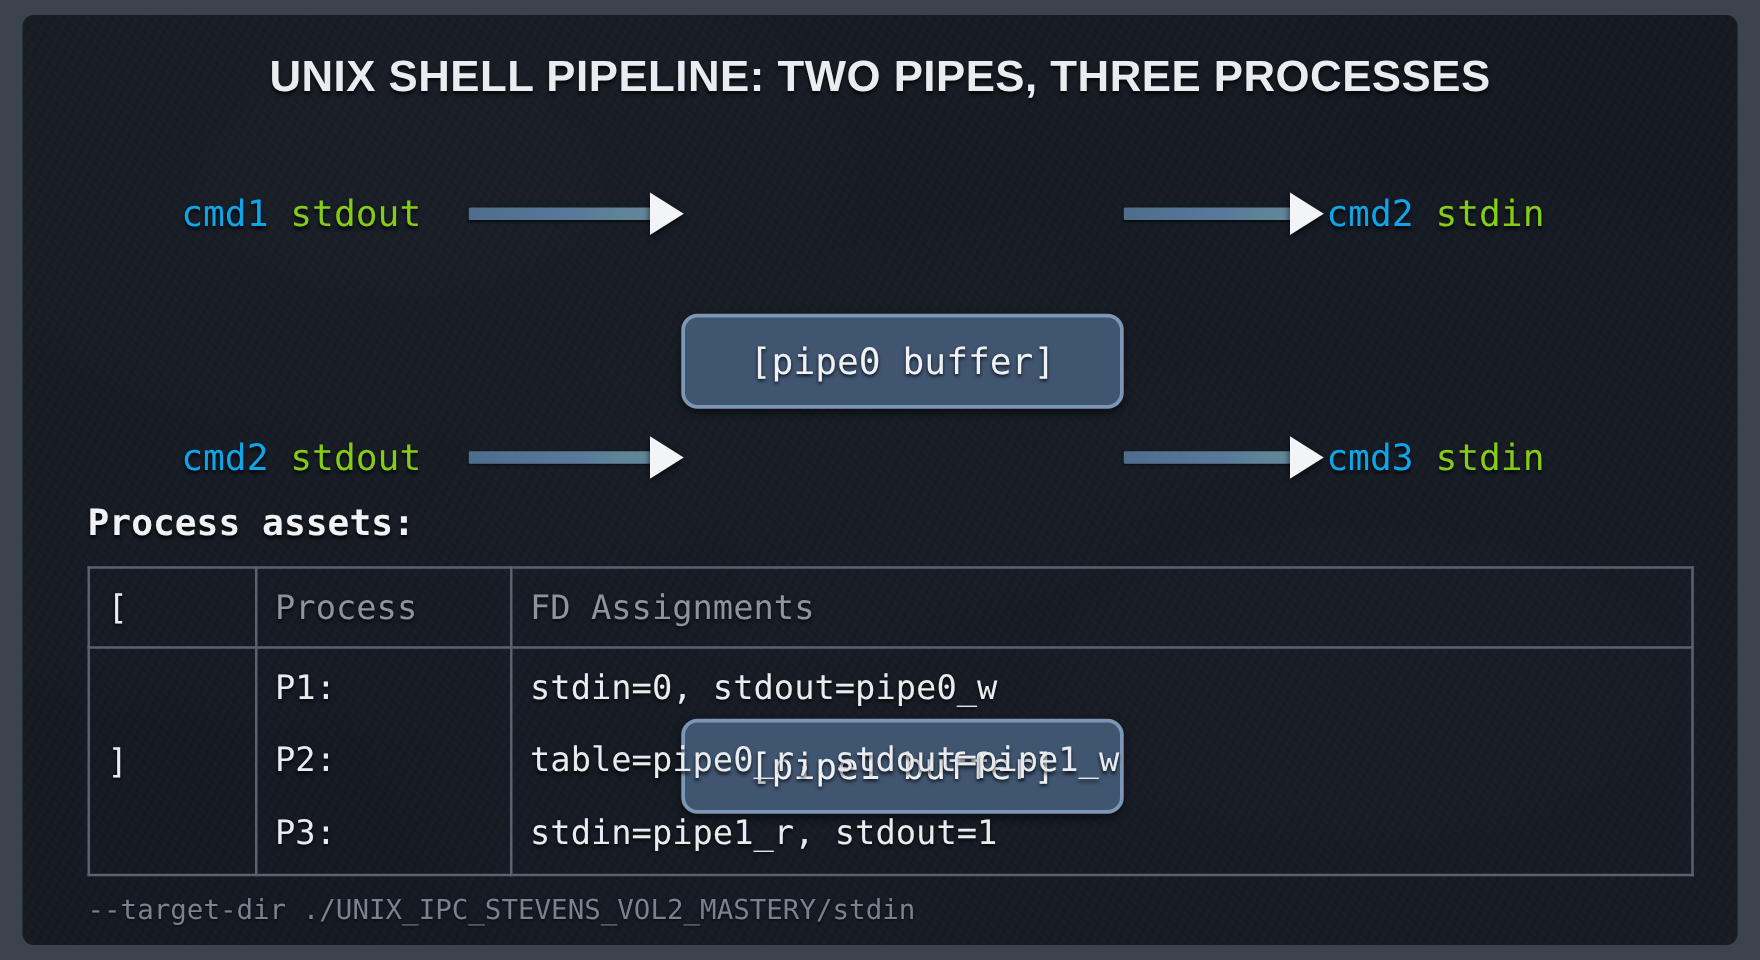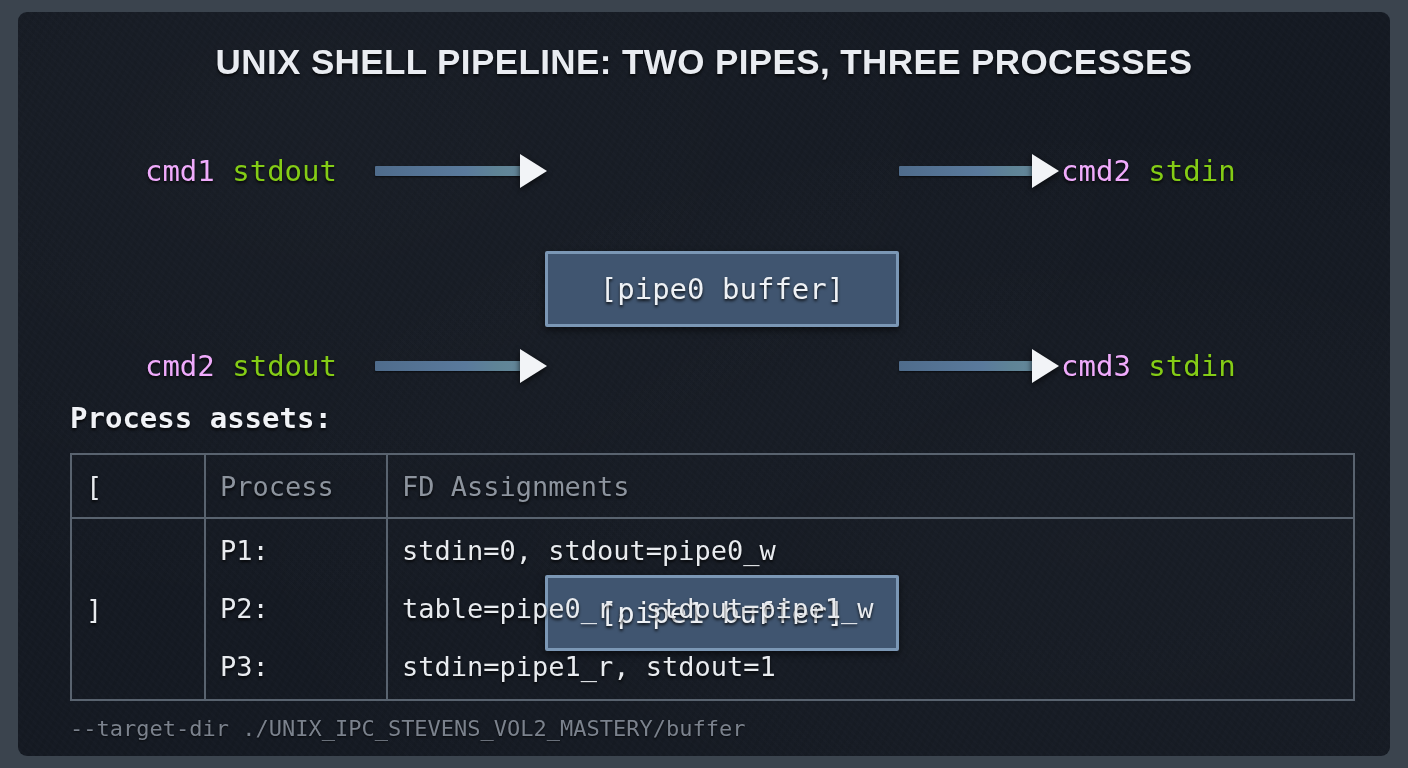--- a/index.html
+++ b/index.html
@@ -68,21 +68,21 @@
     align-items: center;
   }
   #flow-row-0 { top: 118px; }
   #flow-row-1 { top: 231px; }
 
   .endpoint {
     font-size: 29px;
     white-space: nowrap;
     text-shadow: 0 2px 3px rgba(0,0,0,.8);
   }
-  .endpoint .proc   { color: #f0abfc; }
+  .endpoint .proc   { color: #0ea5e9; }
   .endpoint .stream { color: #84cc16; }
 
   .endpoint.src {
     position: absolute;
     right: 1053px;   
     text-align: right;
   }
   .endpoint.dst {
     position: absolute;
     left: 1043px;
@@ -115,21 +115,21 @@
   #arrow-out-0, #arrow-out-1 { left: 881px;  width: 160px; }
 
   
   .pipe-box {
     position: absolute;
     left: 527px;
     width: 354px;
     height: 76px;
     background: #405570;
     border: 3px solid #7b97b5;
-    border-radius: 2px;
+    border-radius: 13px;
     display: flex;
     align-items: center;
     justify-content: center;
     box-shadow: 0 3px 7px rgba(0,0,0,.55);
   }
   .pipe-box .label {
     font-size: 29px;
     color: #eef1f5;
     text-shadow: 0 2px 3px rgba(0,0,0,.8);
     white-space: nowrap;
@@ -156,21 +156,21 @@
     border-collapse: collapse;
     table-layout: fixed;
   }
   #process-table td {
     border: 2px solid #59636f;
     padding: 0 14px;
     vertical-align: middle;
     text-shadow: 0 2px 3px rgba(0,0,0,.8);
   }
   #process-table .col-bracket { width: 134px; }
-  #process-table .col-proc    { width: 182px; }
+  #process-table .col-proc    { width: 204px; }
 
   thead td {
     height: 64px;
     font-size: 27px;
     color: #8d949e;
   }
   thead td.hdr-bracket { color: #e8ebef; }
 
   tbody td {
     height: 182px;
@@ -276,15 +276,15 @@
           <div class="stack">
             <div>stdin=0, stdout=pipe0_w</div>
             <div>table=pipe0_r, stdout=pipe1_w</div>
             <div>stdin=pipe1_r, stdout=1</div>
           </div>
         </td>
       </tr>
     </tbody>
   </table>
 
-  <div id="footer">--target-dir ./UNIX_IPC_STEVENS_VOL2_MASTERY/buffer</div>
+  <div id="footer">--target-dir ./UNIX_IPC_STEVENS_VOL2_MASTERY/stdin</div>
 
 </div>
 
 </body></html>

